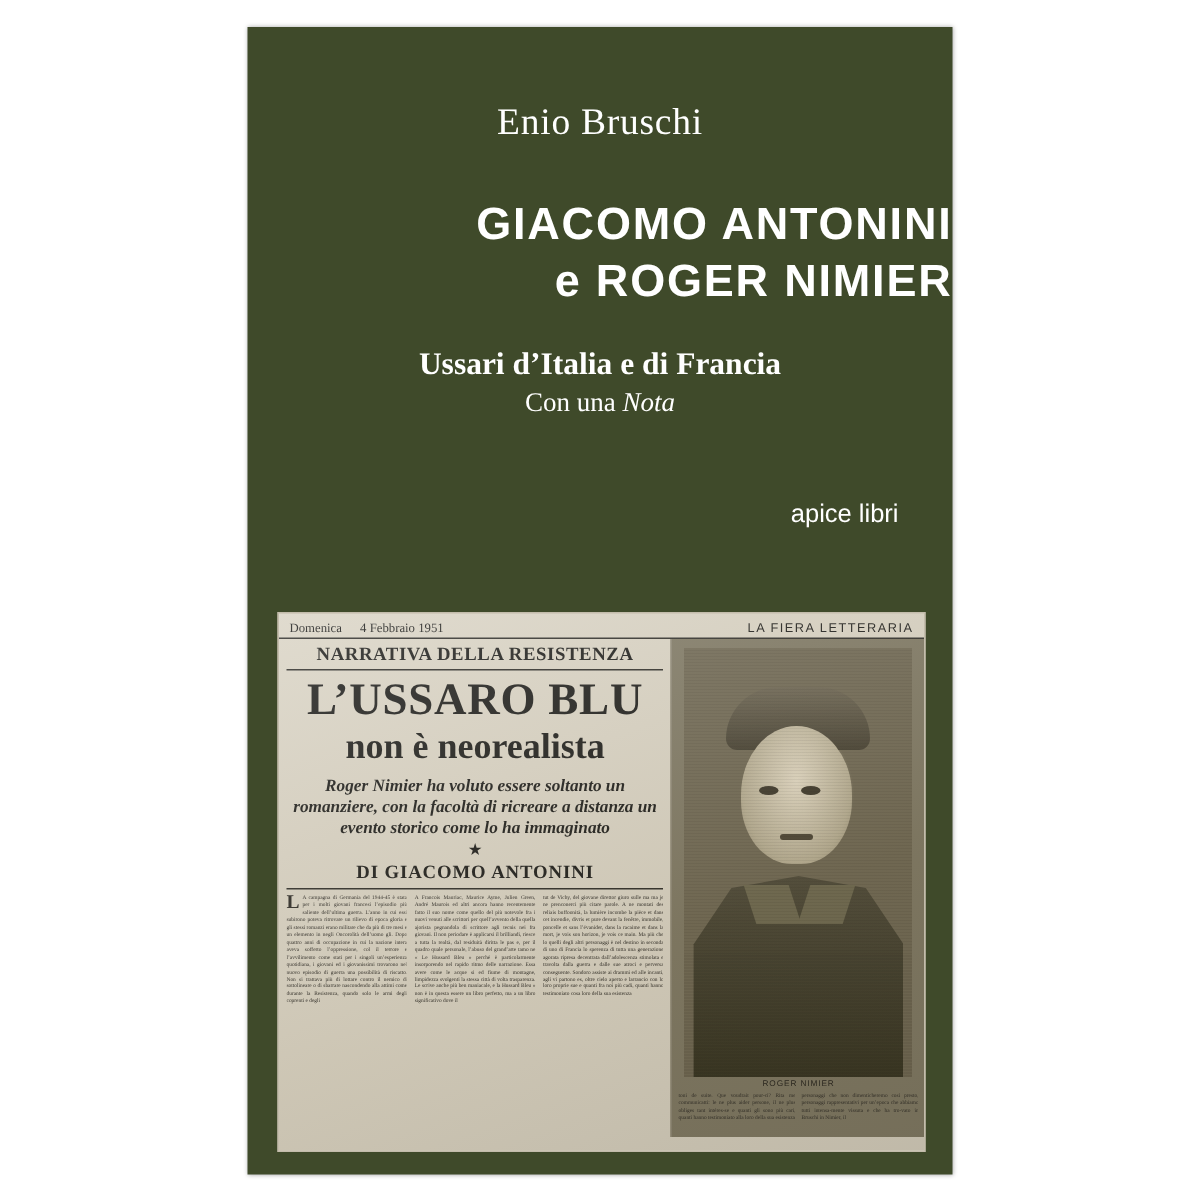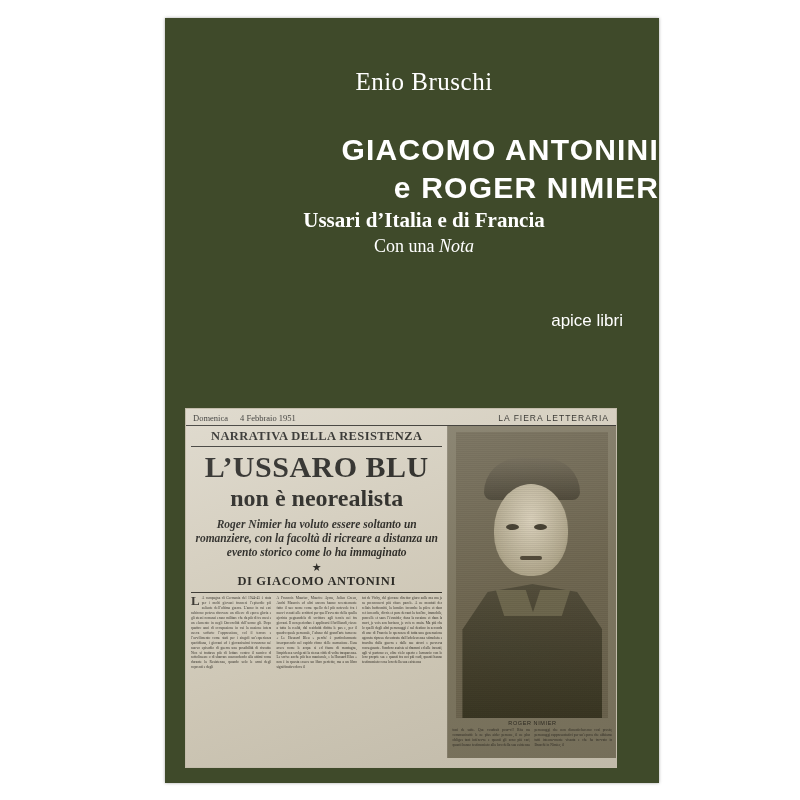--- a/index.html
+++ b/index.html
@@ -14,21 +14,20 @@
 
   #cover {
     position: absolute;
     left: 165px;
     top: 18px;
     width: 470px;
     height: 765px;
     background: #3f4a2a;
     box-shadow: 0 0 3px rgba(0,0,0,0.35);
     overflow: hidden;
-    padding-left: 24px;
   }
 
   
   .author {
     margin-top: 50px;
     text-align: center;
     font-size: 25px;
     color: #ffffff;
     letter-spacing: 0.5px;
     font-family: "Liberation Serif", serif;
@@ -41,20 +40,21 @@
   }
   .title-line {
     font-size: 30px;
     font-weight: bold;
     letter-spacing: 1.2px;
     line-height: 1.28;
     font-family: "Liberation Sans", sans-serif;
   }
 
   .subtitle {
+    margin-top: 22px;
     text-align: center;
     color: #ffffff;
     font-size: 21px;
     font-weight: bold;
     font-family: "Liberation Serif", serif;
   }
 
   .note-block {
     text-align: center;
     color: #ffffff;

